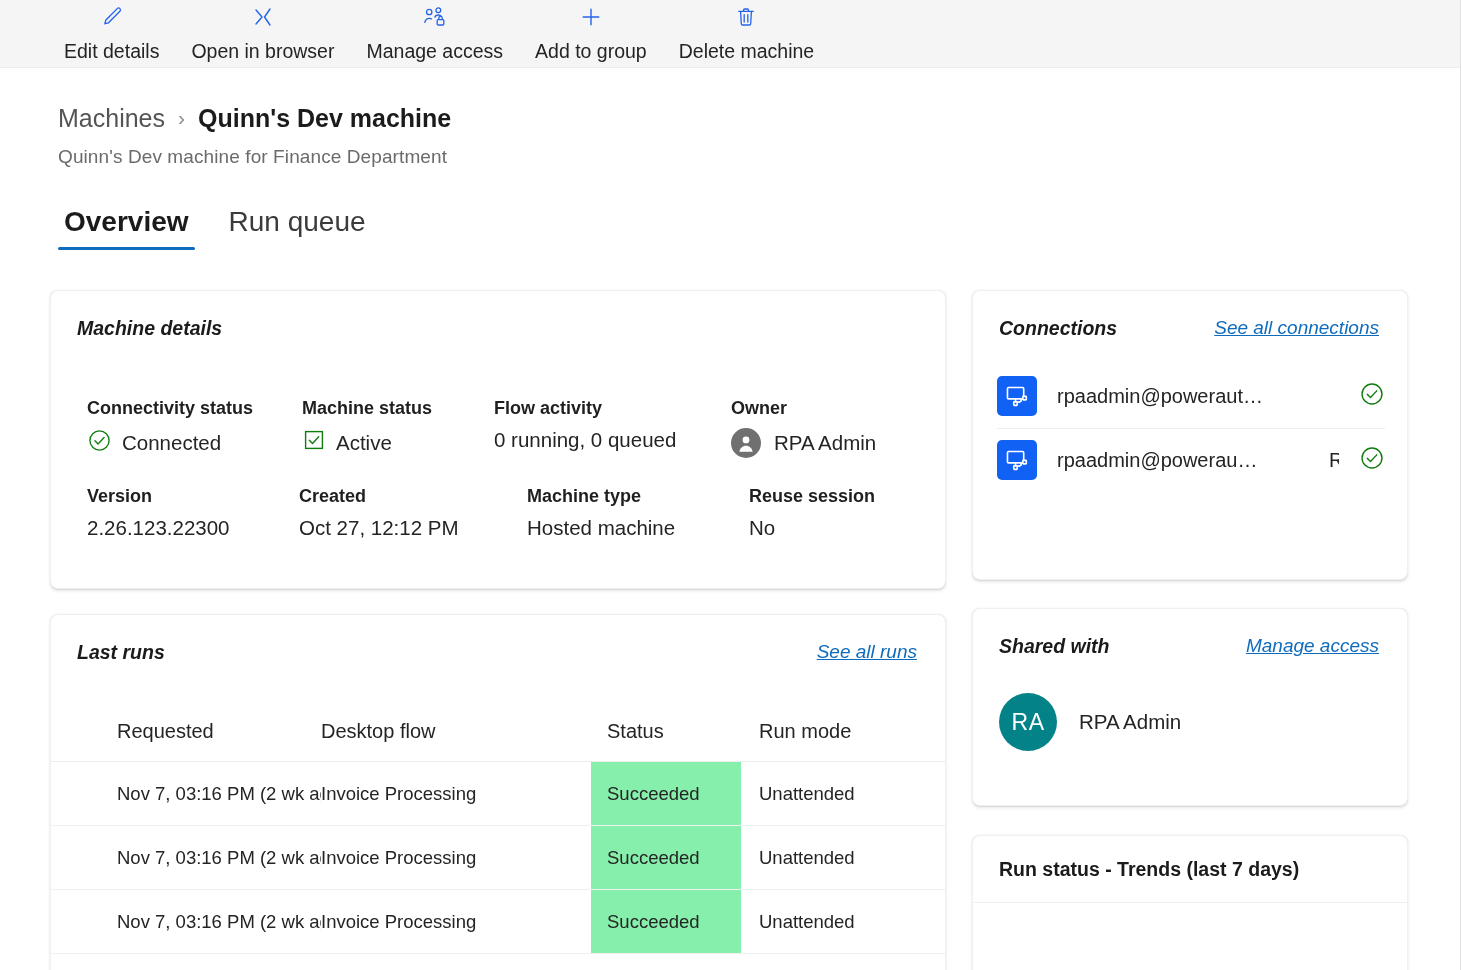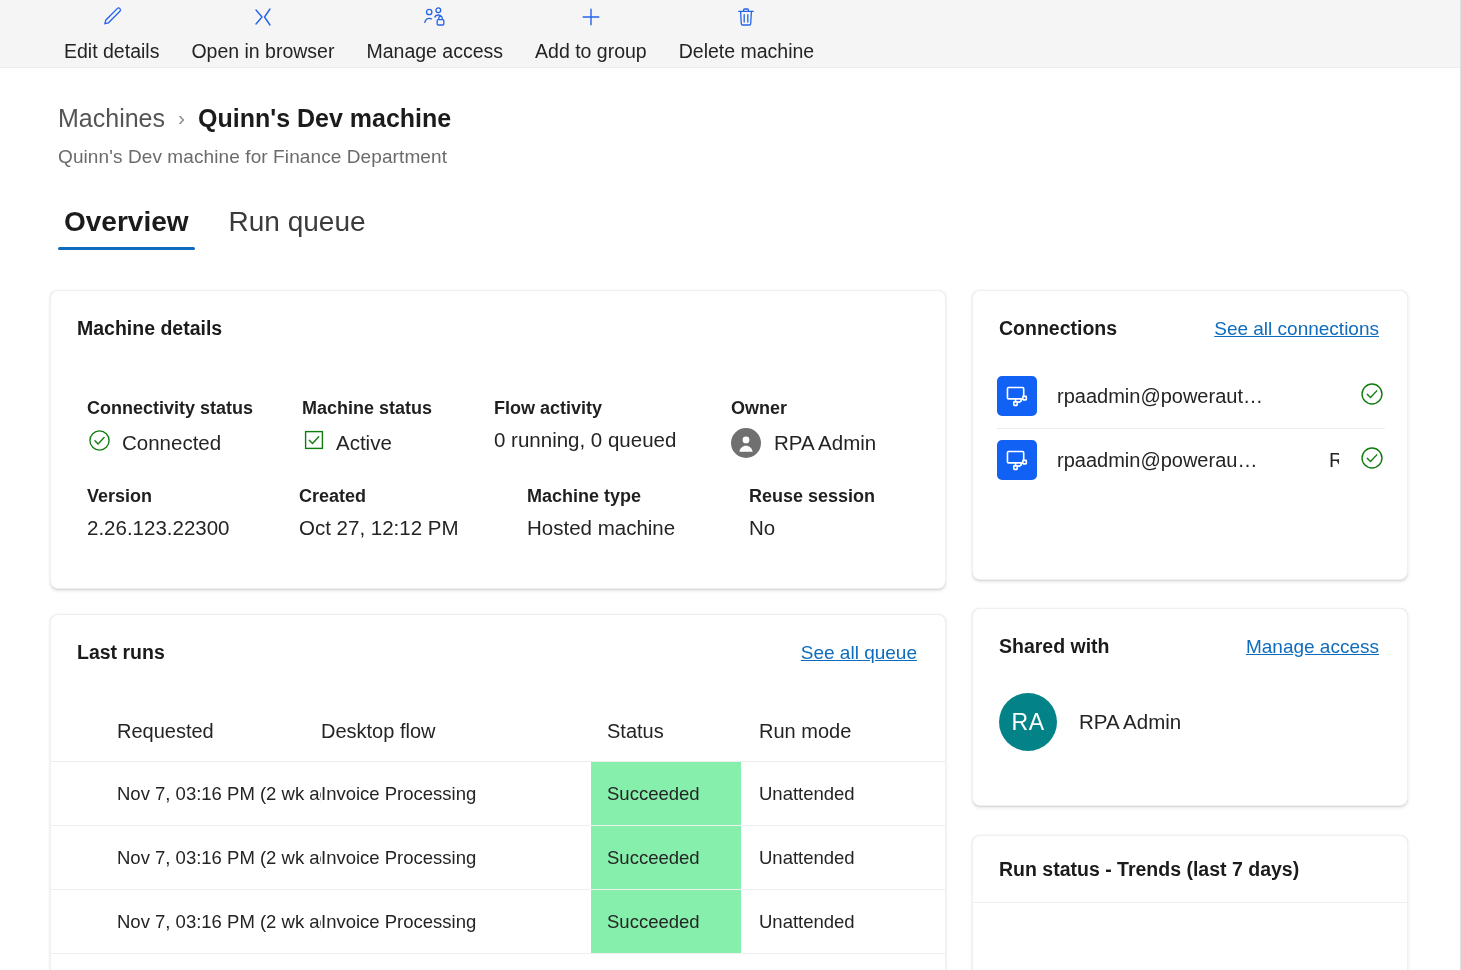--- a/index.html
+++ b/index.html
@@ -107,22 +107,23 @@
     border-radius:8px;
     box-shadow:0 1.6px 3.6px rgba(0,0,0,.10), 0 .3px .9px rgba(0,0,0,.07);
     overflow:hidden;
   }
   .card-title{
     font-size:19.5px;
     font-weight:bold;
     color:#1b1b1b;
   }
   .card-head{
-    display:flex; align-items:center; justify-content:space-between;
+    display:flex; justify-content:space-between;
     padding:26px 28px 0 26px;
+    font-style:italic;
   }
   .card-link{
     font-size:19px;
     color:#0f6cbd;
     text-decoration:underline;
     cursor:pointer;
     white-space:nowrap;
   }
 
   
@@ -439,21 +440,21 @@
             <div class="md-value">No</div>
           </div>
         </div>
 
       </div>
     </div>
 
     <div class="card" id="last-runs-card">
       <div class="card-head">
         <div class="card-title">Last runs</div>
-        <div class="card-link">See all queue</div>
+        <div class="card-link">See all runs</div>
       </div>
 
       <table class="lr-table">
         <colgroup>
           <col class="col-requested">
             <col class="col-flow">
             <col class="col-status">
             <col class="col-runmode">
         </colgroup>
         <thead>

